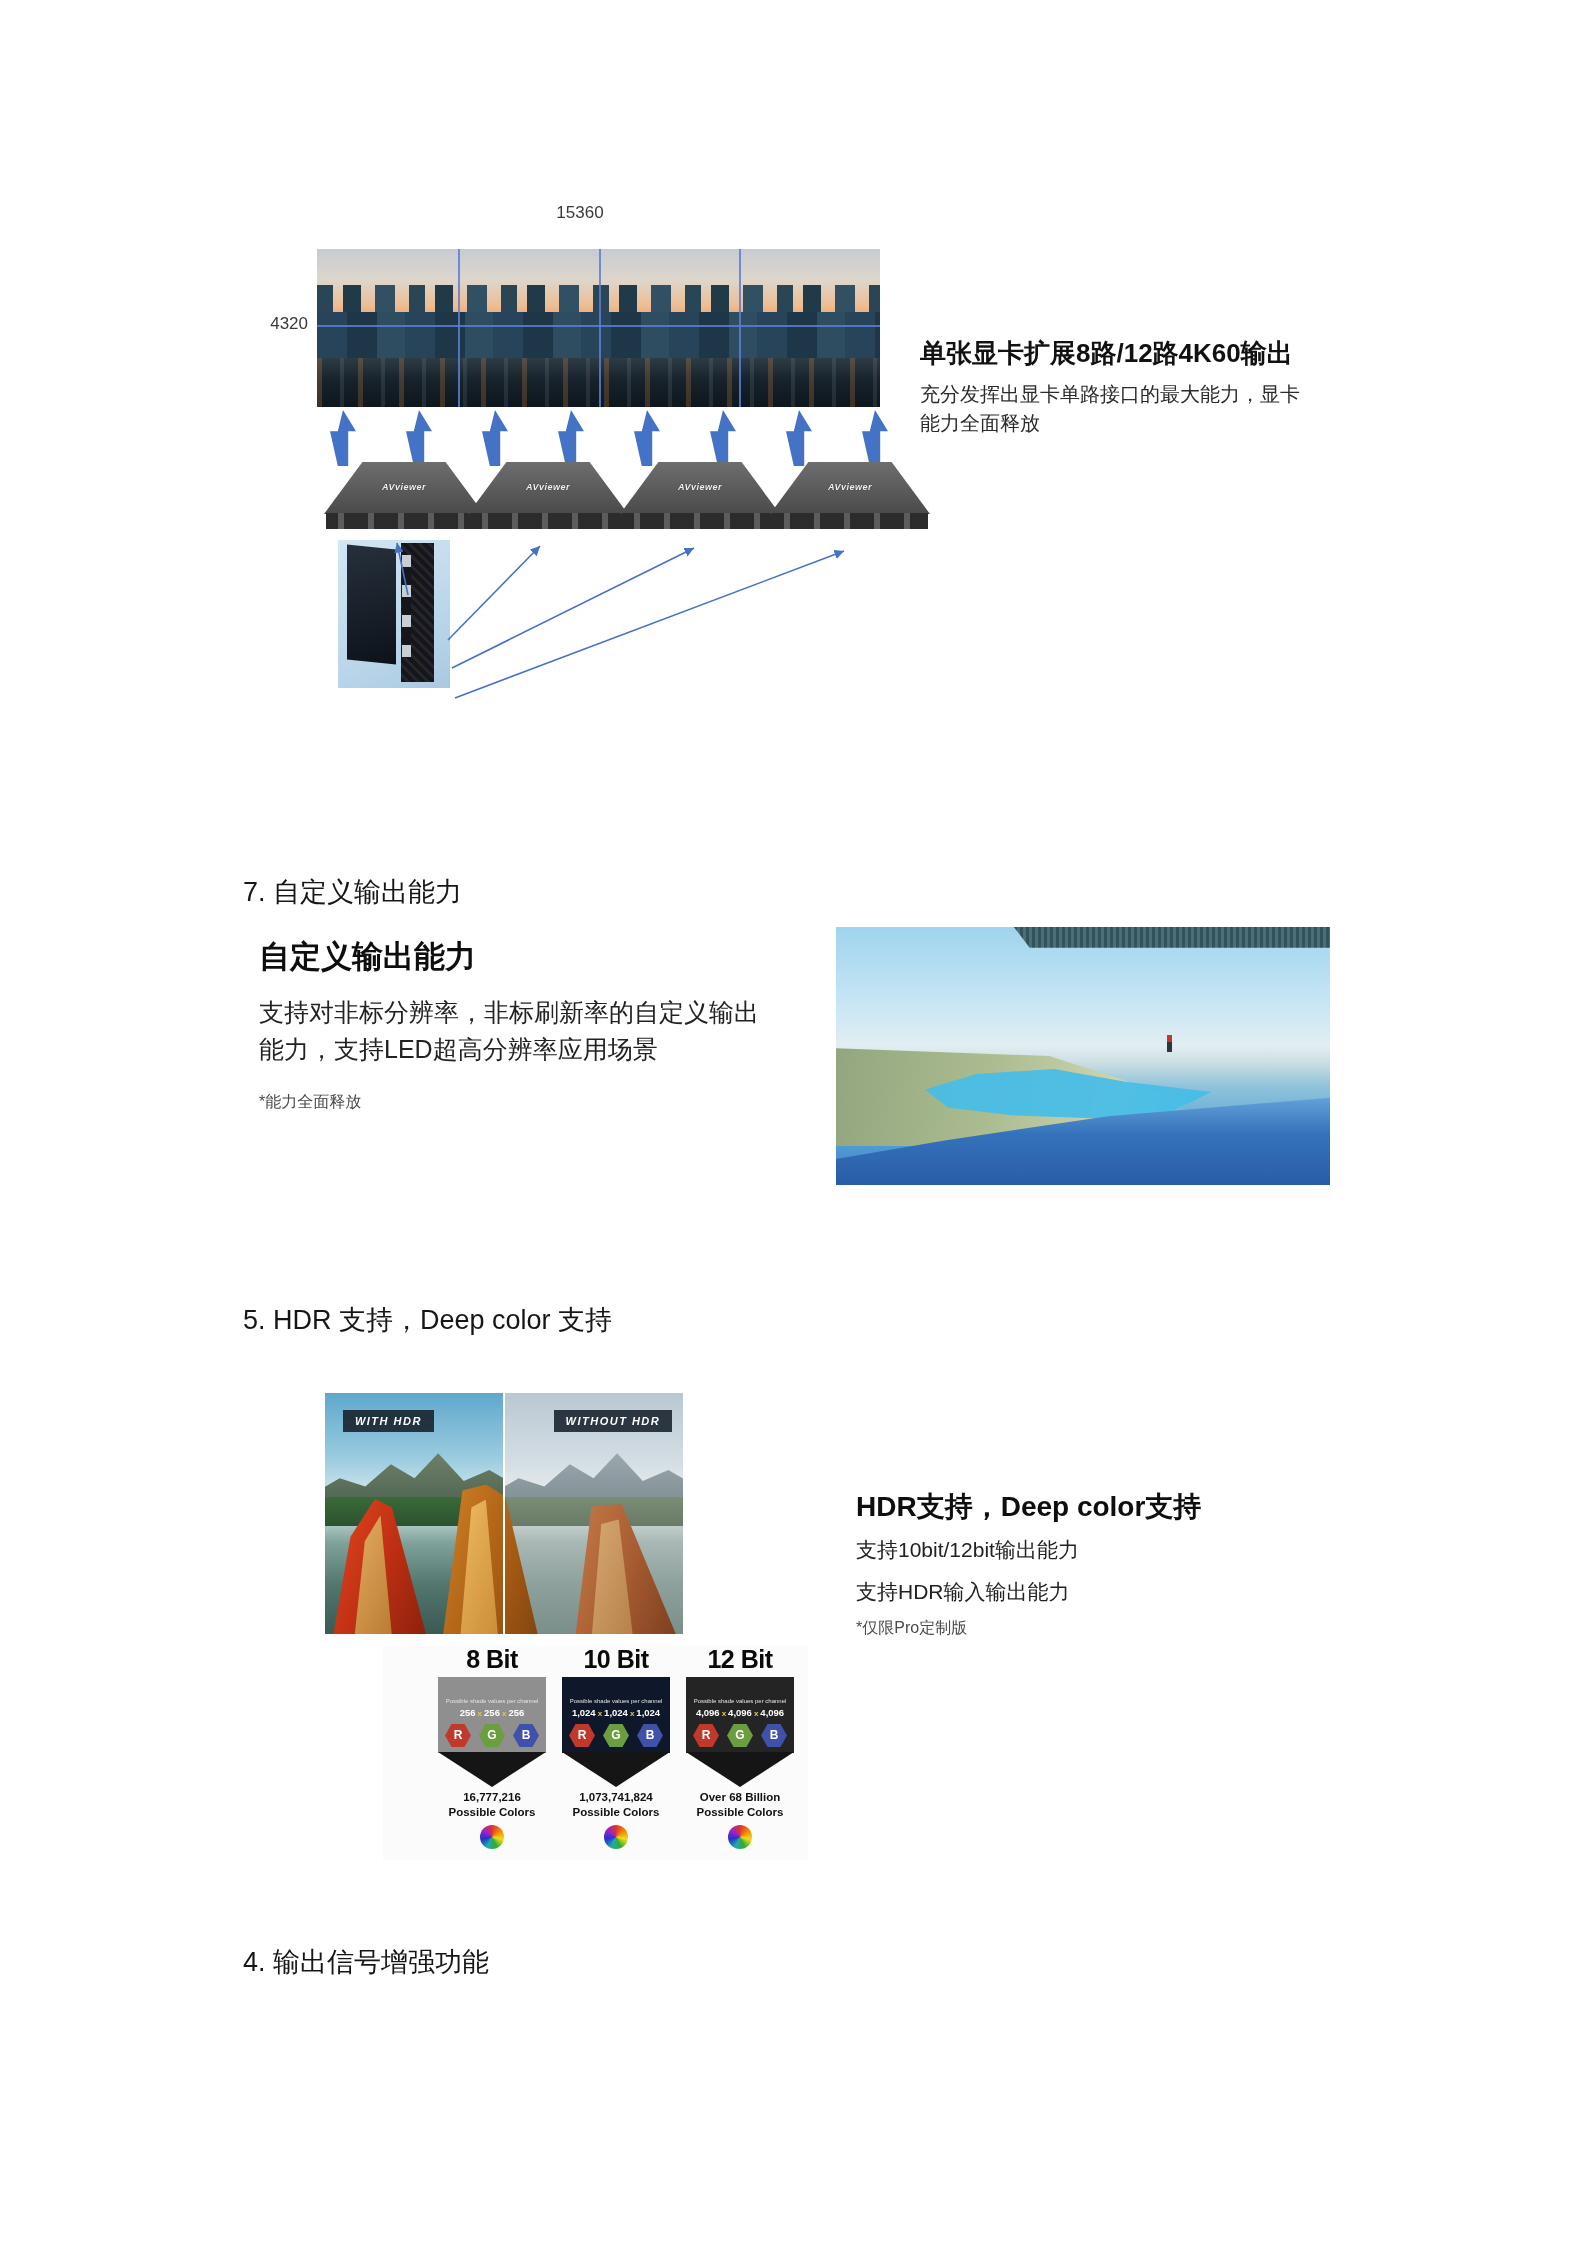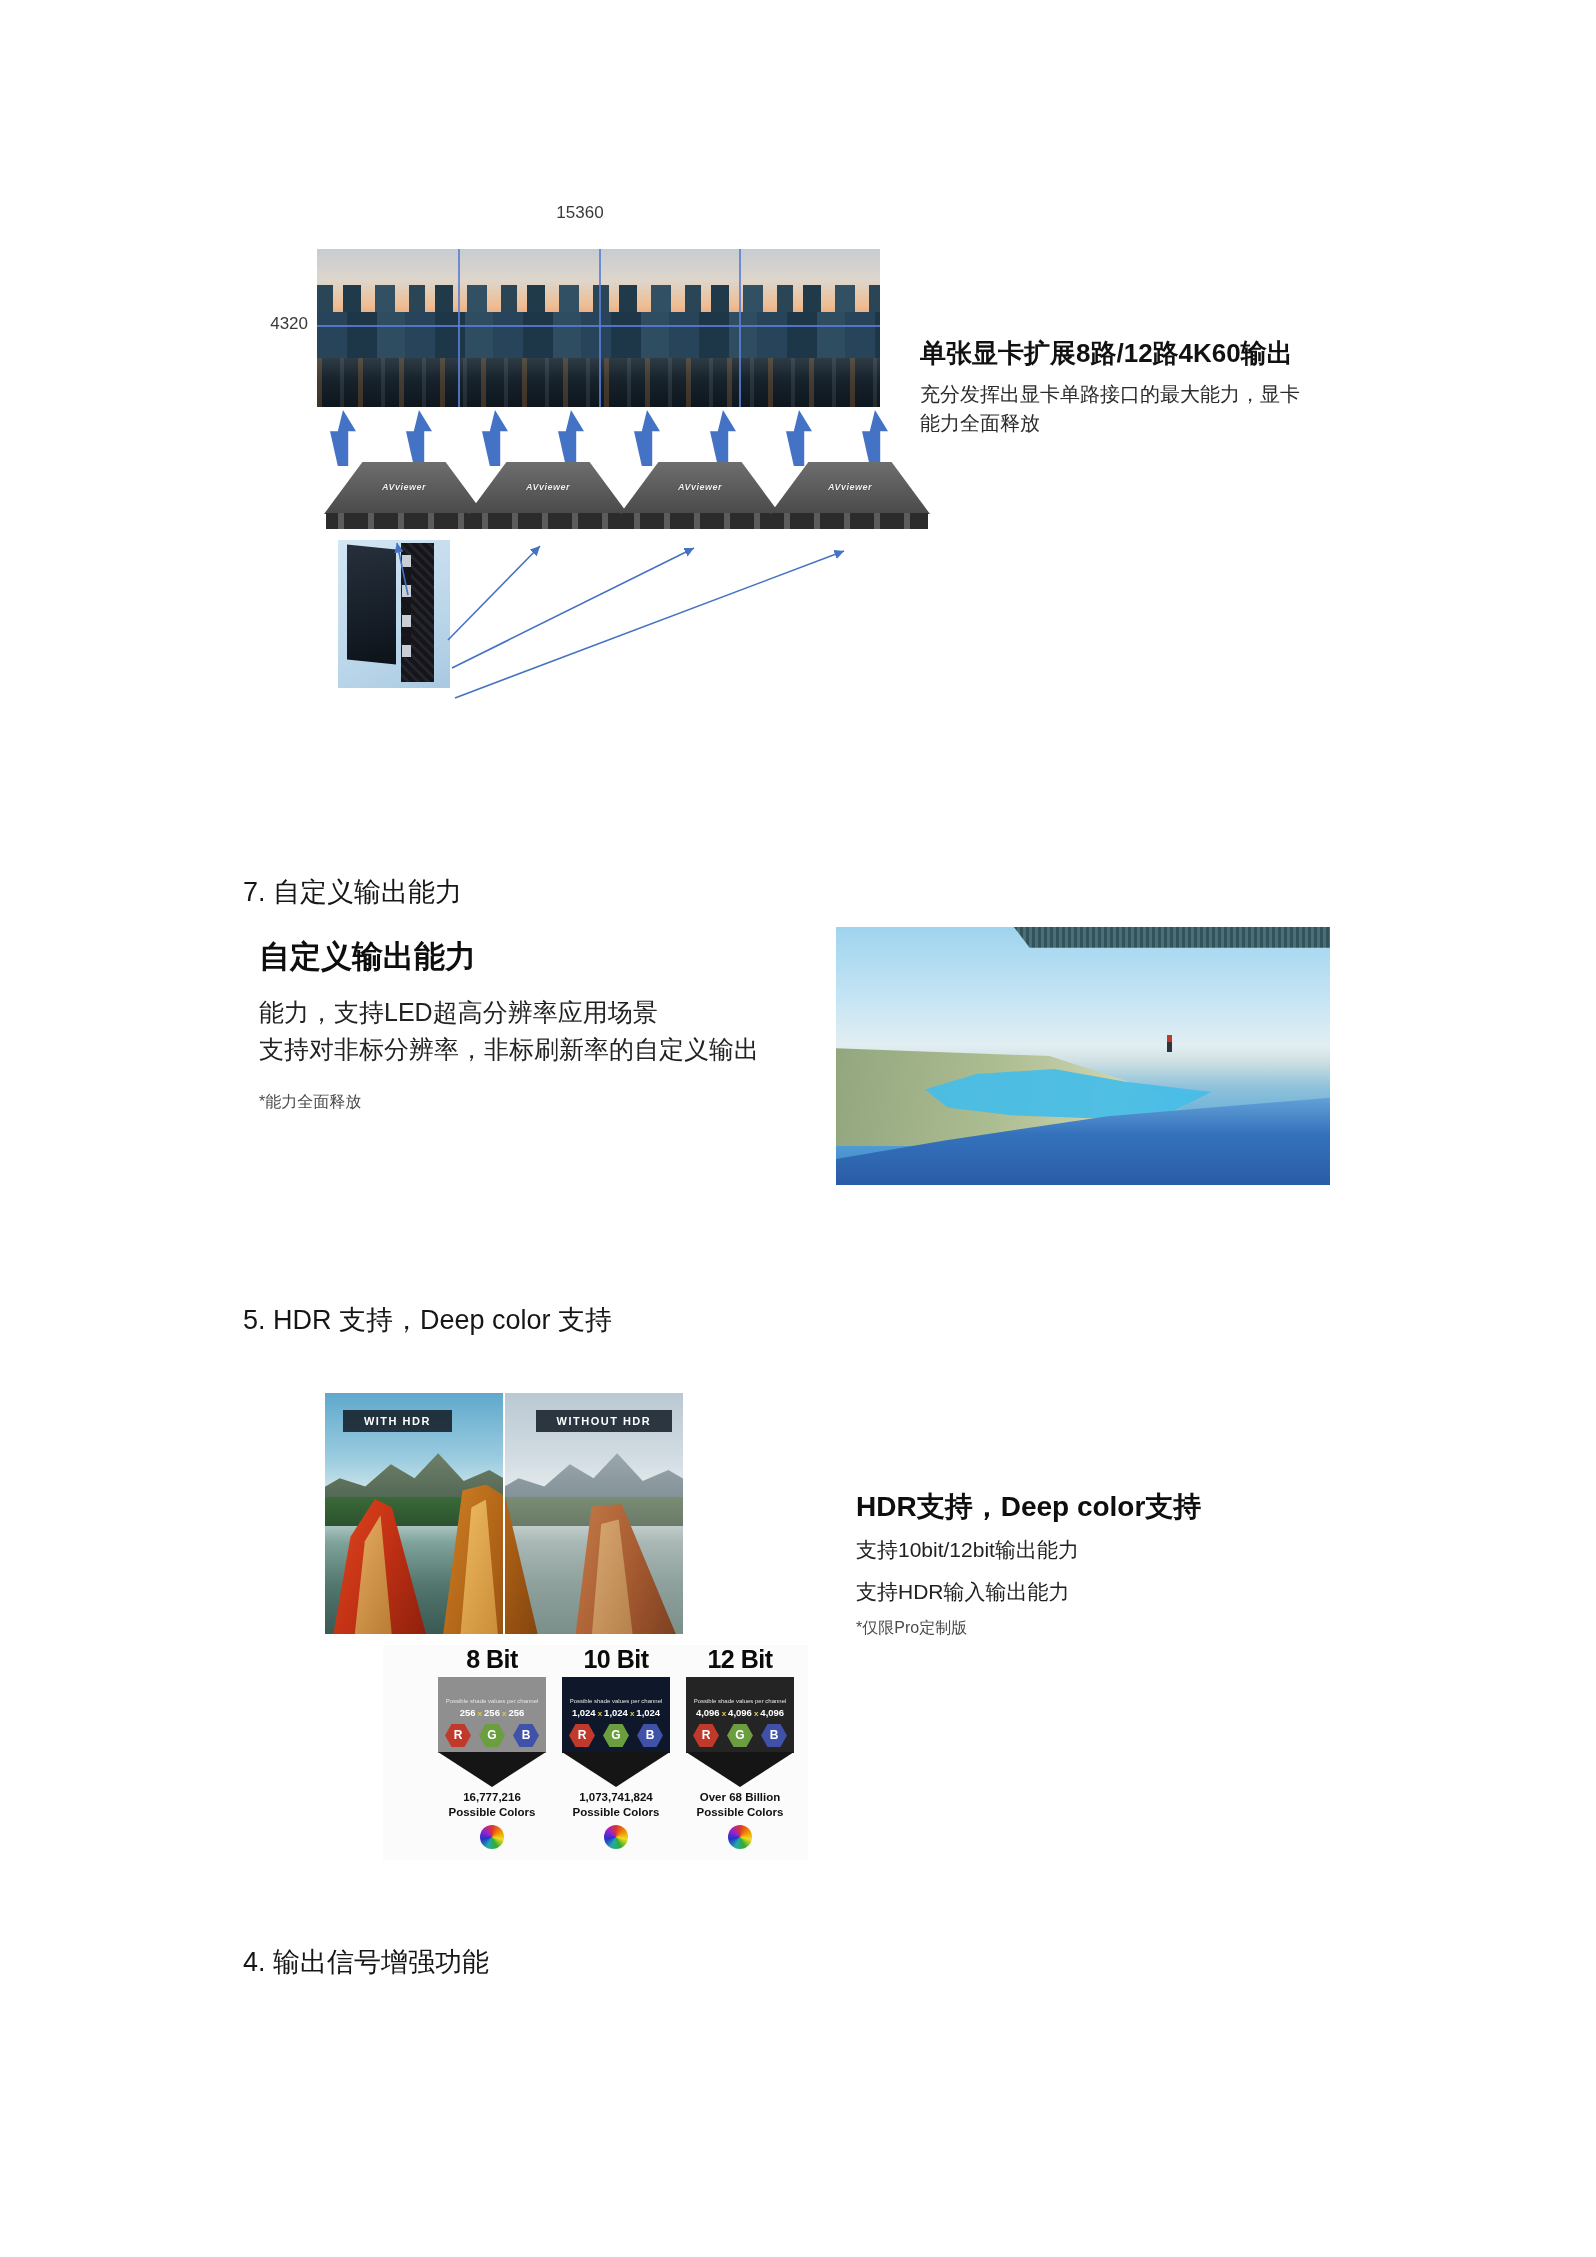--- a/index.html
+++ b/index.html
@@ -98,21 +98,21 @@
   .b2{left:33%;width:30%;height:62%;background:linear-gradient(110deg,#d08024 0%,#a85d14 55%,#7c400d 100%);
       clip-path:polygon(18% 4%,40% 0,58% 8%,88% 100%,0 100%);}
   .b2::after{left:14%;top:10%;width:56%;height:90%;background:linear-gradient(110deg,#eebc62,#c4822f);
       clip-path:polygon(22% 6%,46% 0,66% 100%,4% 100%);}
   .b3{left:70%;width:28%;height:54%;background:linear-gradient(110deg,#c57a48 0%,#a55a30 55%,#7c4020 100%);
       clip-path:polygon(16% 2%,46% 0,100% 100%,0 100%);}
   .b3::after{left:14%;top:12%;width:58%;height:88%;background:linear-gradient(110deg,#d9a873,#b07b44);
       clip-path:polygon(20% 4%,50% 0,74% 100%,4% 100%);}
   .hdr-divider{position:absolute;left:calc(50% - 1px);top:0;width:2px;height:100%;background:#fff;}
   .hdr-badge{position:absolute;top:7%;background:rgba(22,32,42,.88);color:#fff;font-size:11px;
-      font-weight:700;letter-spacing:1.5px;padding:5px 21px;}
+      font-weight:700;letter-spacing:1.5px;padding:5px 12px;font-style:italic;}
   .badge-with{left:5%;}
   .badge-without{right:3%;}
 
   .hdr-title{left:856px;top:1488px;width:470px;font-size:28px;font-weight:800;color:#0e0e0e;}
   .hdr-line{left:856px;width:470px;font-size:21px;color:#222;}
   .fn5{left:856px;top:1618px;width:320px;}
 
   
   .bit-wrap{left:383px;top:1645px;width:425px;height:215px;background:#fbfbfb;}
   .bit-panel{position:absolute;top:0;width:108px;}
@@ -203,22 +203,22 @@
       <div>充分发挥出显卡单路接口的最大能力，显卡</div>
       <div>能力全面释放</div>
     </div>
   </section>
 
   <h2 class="abs sec-heading" style="top:852px">7. 自定义输出能力</h2>
 
   <section>
     <div class="abs card-title">自定义输出能力</div>
     <div class="abs card-body">
+      <div>支持对非标分辨率，非标刷新率的自定义输出</div>
       <div>能力，支持LED超高分辨率应用场景</div>
-      <div>支持对非标分辨率，非标刷新率的自定义输出</div>
     </div>
     <div class="abs footnote fn4">*能力全面释放</div>
 
     <div class="abs aerial">
       <div class="a-ceiling"></div>
       <div class="a-land"></div>
       <div class="a-lagoon"></div>
       <div class="a-floor"></div>
       <div class="a-person"></div>
     </div>

